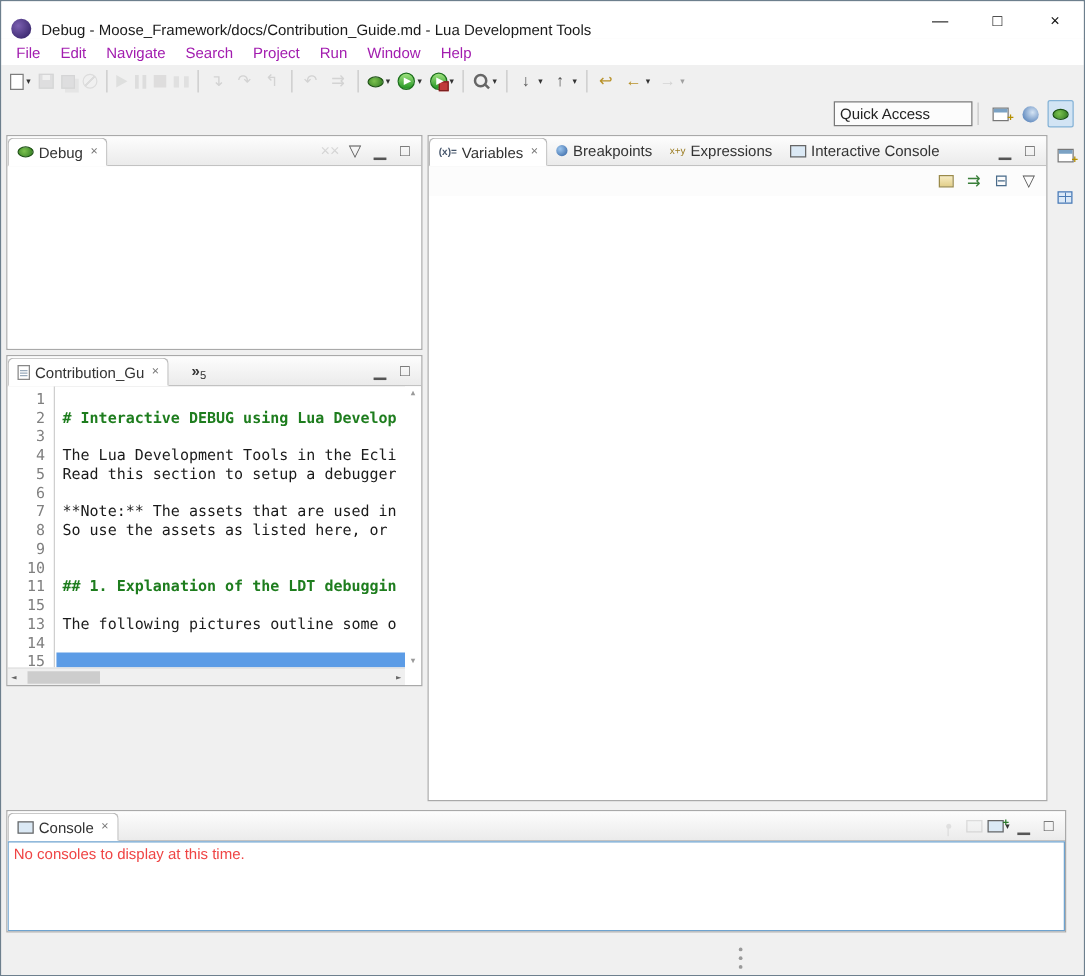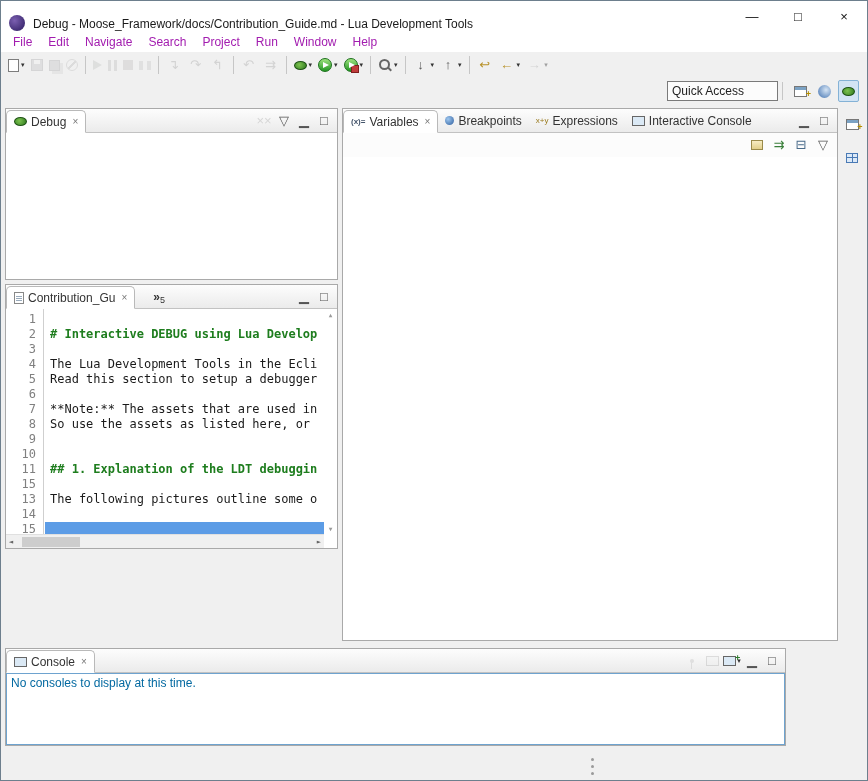--- a/index.html
+++ b/index.html
@@ -93,21 +93,21 @@
   .line{height:15px;padding-left:5px}
   .line.heading{color:#1e7d1e;font-weight:bold}
   .line.selected-line{background:#5c9ce6}
   .vscroll{position:absolute;right:0;top:0;bottom:14px;width:13px;background:#fff;display:flex;flex-direction:column;justify-content:space-between;align-items:center;padding:2px 0}
   .vscroll .arr{font-size:6px;color:#9a9a9a}
   .hscroll{position:absolute;left:0;right:13px;bottom:0;height:14px;background:#f0f0f0;border-top:1px solid #e0e0e0;display:flex;align-items:center;justify-content:space-between;padding:0 3px}
   .hscroll .arr{font-size:7px;color:#666}
   .hthumb{position:absolute;left:16px;top:2px;height:10px;width:58px;background:#cdcdcd}
 
   
-  .console-body{flex:1;border:1px solid #6ea3cf;background:#fff;padding:2px 4px;color:#0369a1;overflow:hidden}
+  .console-body{flex:1;border:1px solid #6ea3cf;background:#fff;padding:2px 4px;color:#ef4444;overflow:hidden}
 
   
   .trim-right{position:absolute;right:2px;top:4px;width:26px;height:534px;display:flex;flex-direction:column;align-items:center;padding-top:6px;gap:14px}
   .sash-dots{position:absolute;left:590px;top:654px;display:flex;flex-direction:column;gap:4px}
   .sash-dots i{width:3px;height:3px;background:#9a9a9a;border-radius:50%}
 </style>
 </head>
 <body>
 
 <div class="window">
@@ -356,21 +356,21 @@
           <span class="arr">▼</span>
         </div>
         <div class="hscroll">
           <span class="arr">◄</span>
           <span class="hthumb"></span>
           <span class="arr">►</span>
         </div>
       </div>
     </div>
 
-    <div class="panel" style="left:4px;top:544px;width:781px;height:98px">
+    <div class="panel" style="left:4px;top:544px;width:848px;height:98px">
       <div class="tabrow">
         <span id="console-tabs" style="display:flex;align-items:flex-end;height:100%">
             <div class="tab selected">
               <span class="icon kind-monitor"></span>
               <span class="tab-label">Console</span>
               <span class="tab-close">×</span>
             </div>
           </span>
         <span class="winbtns" id="console-toolbar">
             <span class="pbtn tbtn-disabled">

